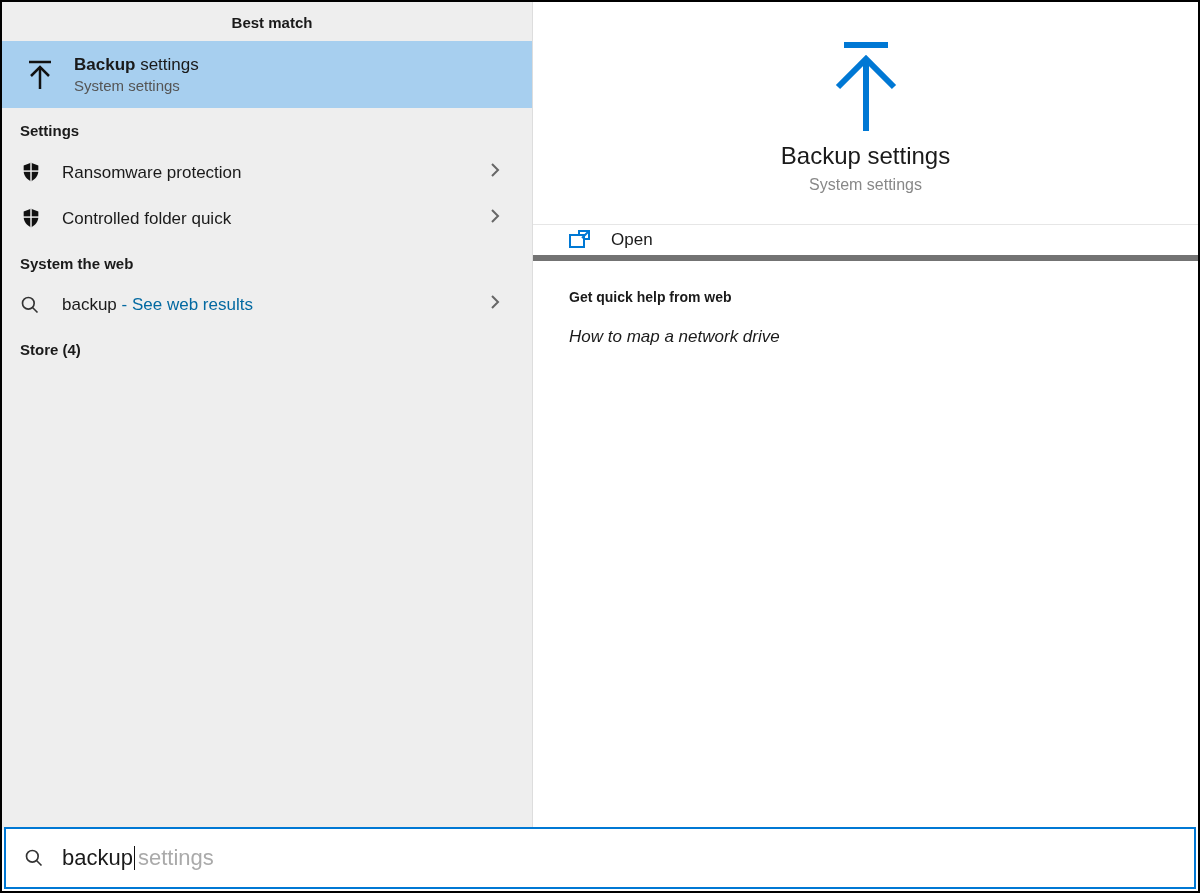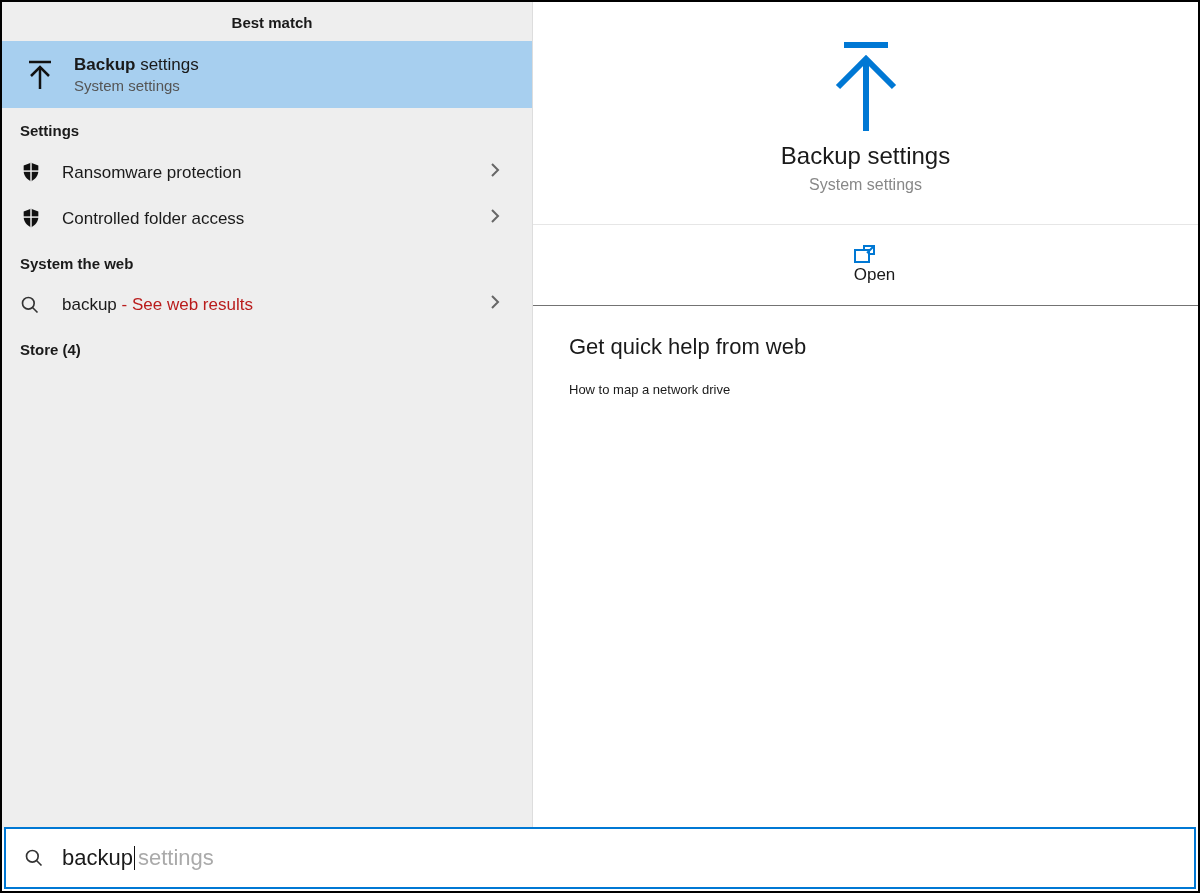--- a/index.html
+++ b/index.html
@@ -73,21 +73,21 @@
       align-items: center;
       justify-content: flex-start;
     }
     .list-item .label {
       font-size: 17px;
       color: #1a1a1a;
       flex: 1;
       margin-left: 10px;
     }
     .list-item .sublabel {
-      color: #b91c1c;
+      color: #0369a1;
     }
     .chevron {
       color: #666;
       font-size: 18px;
       padding-right: 14px;
     }
     .category-header {
       font-size: 15px;
       font-weight: 600;
       color: #1a1a1a;
@@ -110,50 +110,50 @@
       color: #1a1a1a;
       margin-top: 10px;
     }
     .preview-sub {
       font-size: 16px;
       color: #888;
       margin-top: 6px;
     }
     .preview-action {
       border-top: 1px solid #e6e6e6;
-      border-bottom: 1px solid #737373;
-      padding: 20px 36px;
+      border-bottom: 6px solid #737373;
+      padding: 5px 36px;
       display: flex;
       align-items: center;
       cursor: pointer;
-      flex-direction: column;
     }
     .preview-action .action-icon {
       width: 24px;
       display: flex;
       align-items: center;
     }
     .preview-action .action-label {
       font-size: 17px;
       color: #1a1a1a;
       margin-left: 18px;
     }
     .quick-help {
       padding: 28px 36px;
     }
     .quick-help-title {
-      font-size: 22px;
-      font-weight: 400;
+      font-size: 14px;
+      font-weight: 700;
       color: #1a1a1a;
       margin-bottom: 22px;
     }
     .quick-help-link {
-      font-size: 13px;
+      font-size: 17px;
       color: #1a1a1a;
       cursor: pointer;
+      font-style: italic;
     }
     .search-bar {
       position: absolute;
       left: 2px;
       right: 2px;
       bottom: 2px;
       height: 62px;
       border: 2px solid #0078d4;
       background: #fff;
       display: flex;
@@ -230,21 +230,21 @@
     </div>
 
     <div class="list-item">
       <div class="icon-slot">
         <svg width="22" height="22" viewBox="0 0 24 24">
           <path d="M12 2 L4 5 V11 C4 16 7.5 20.5 12 22 C16.5 20.5 20 16 20 11 V5 Z" fill="#111"></path>
           <rect x="11.2" y="2" width="1.6" height="20" fill="#eeeeee"></rect>
           <rect x="2" y="10.2" width="20" height="1.6" fill="#eeeeee"></rect>
         </svg>
       </div>
-      <div class="label">Controlled folder access</div>
+      <div class="label">Controlled folder quick</div>
       <div class="chevron">
         <svg width="10" height="16" viewBox="0 0 10 16">
             <polyline points="2,2 8,8 2,14" fill="none" stroke="#666" stroke-width="2"></polyline>
           </svg>
       </div>
     </div>
 
     <div class="category-header">System the web</div>
 
     <div class="list-item">

